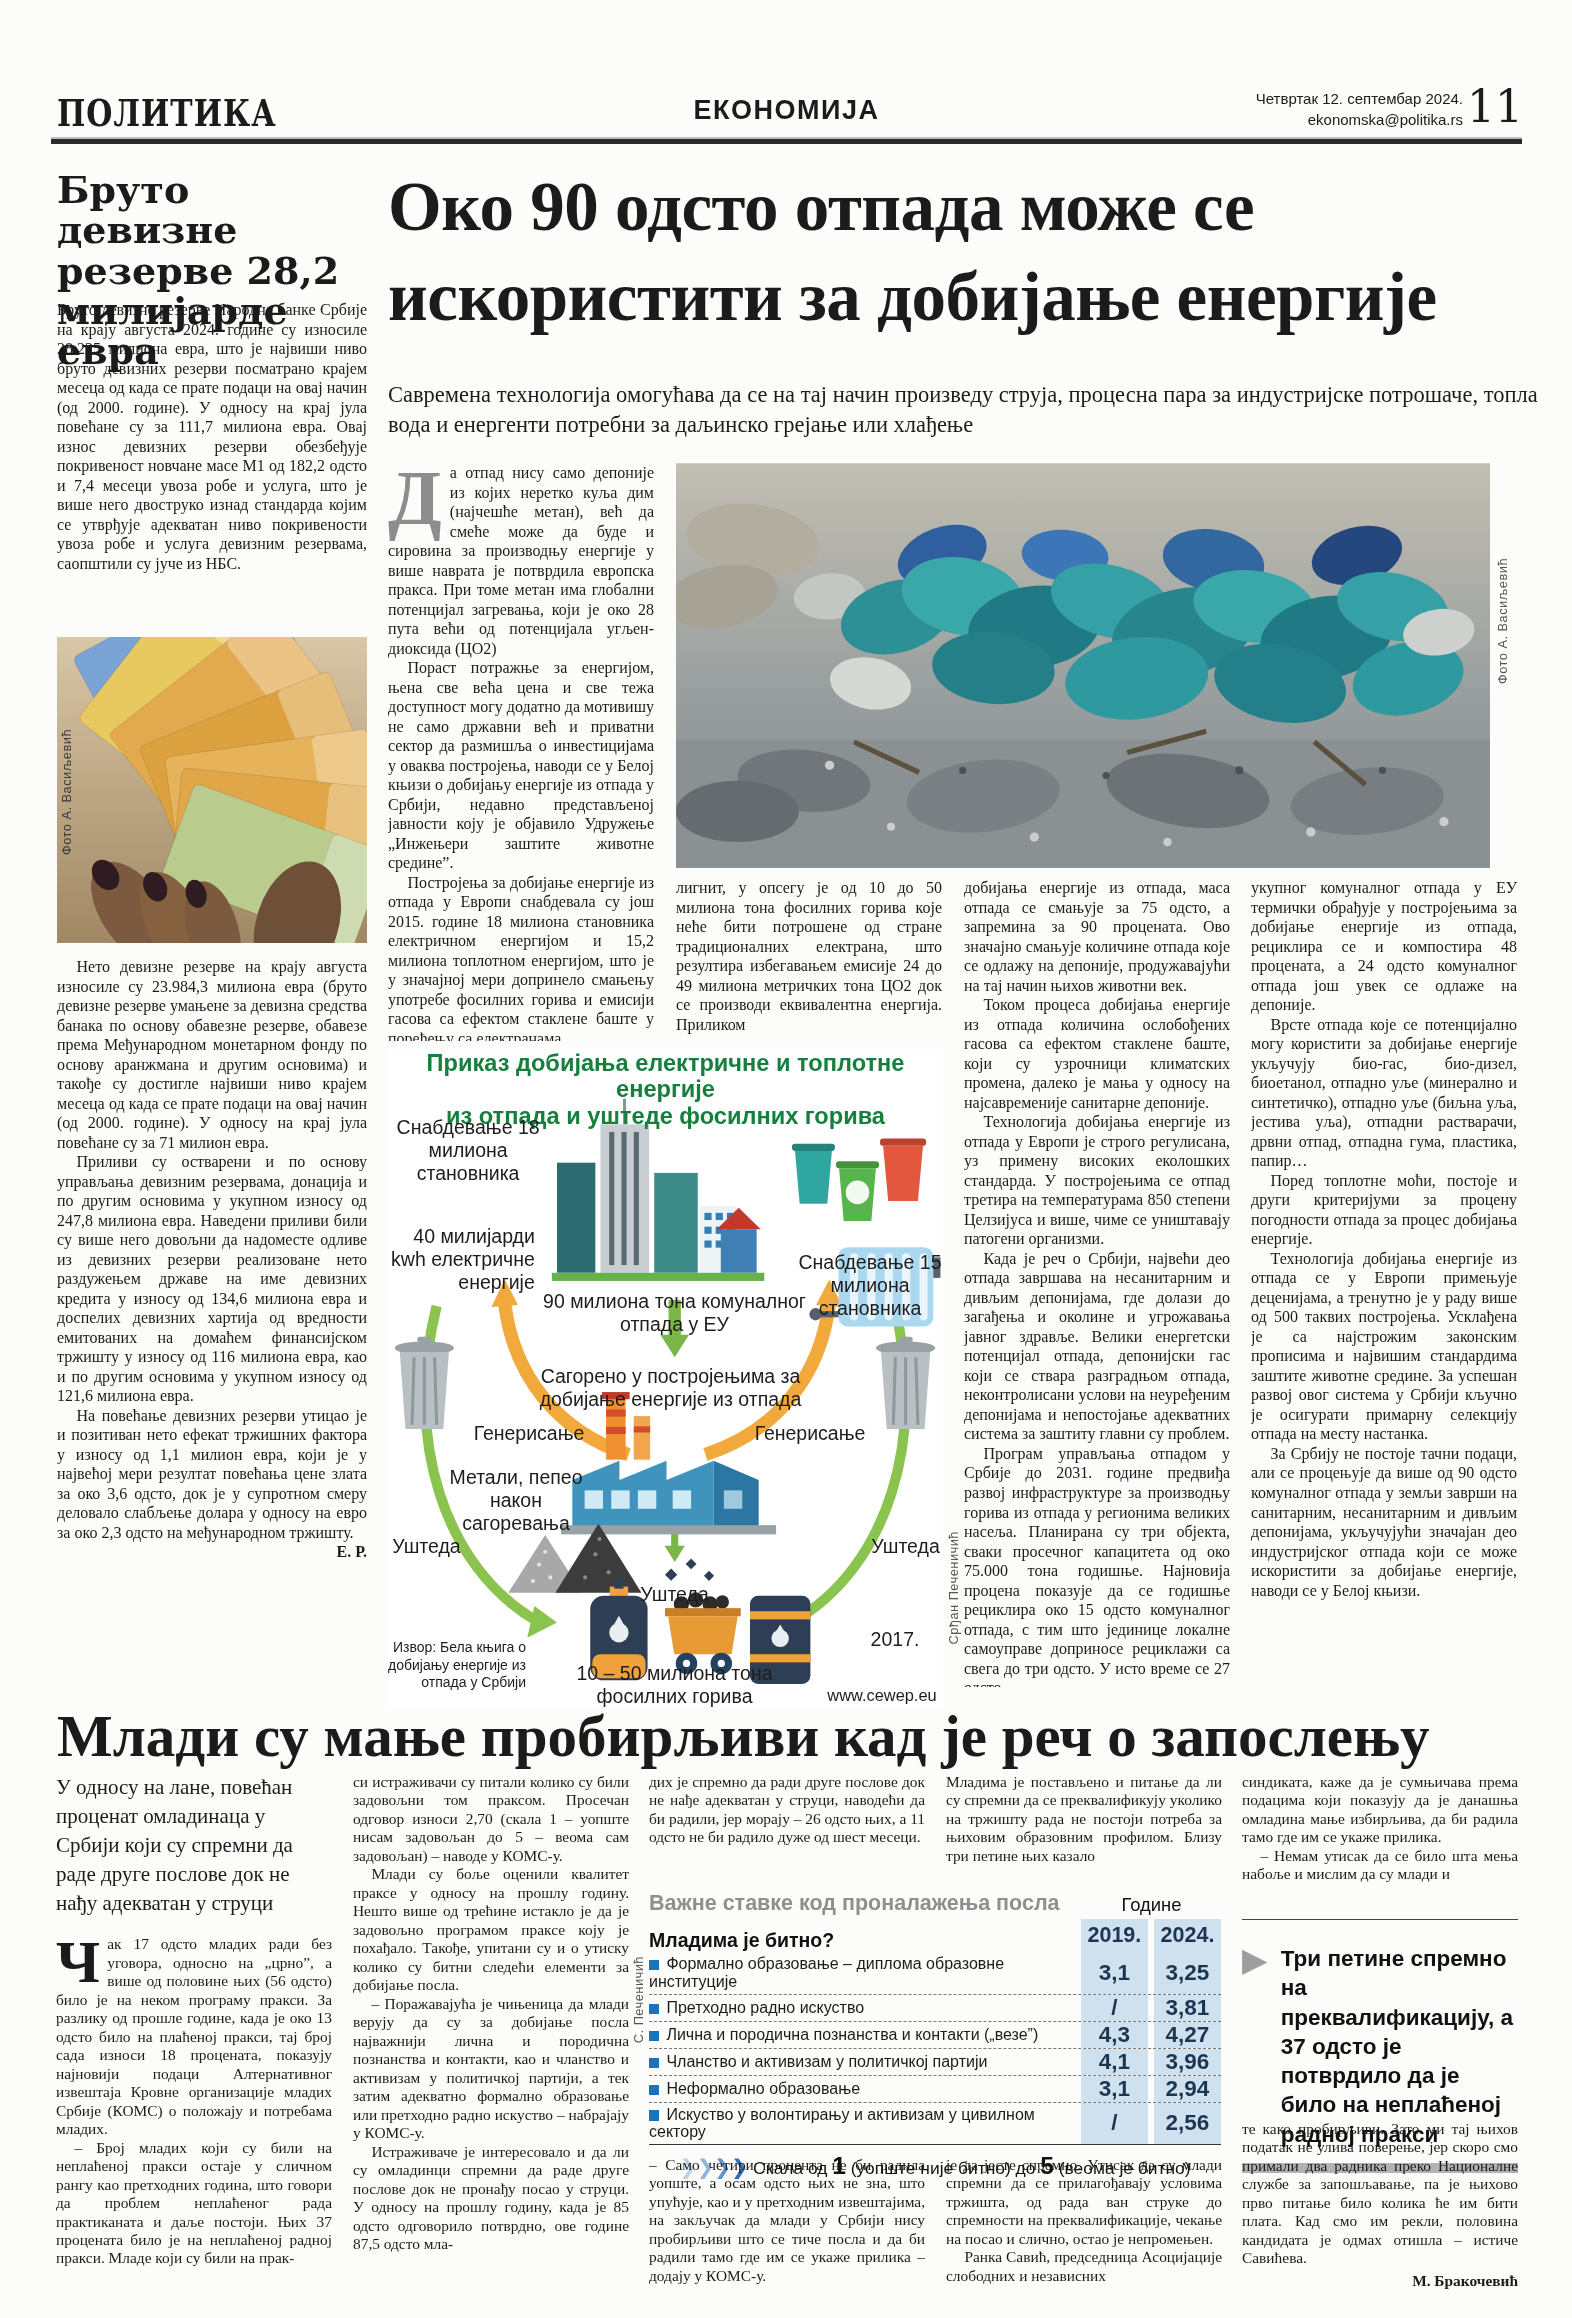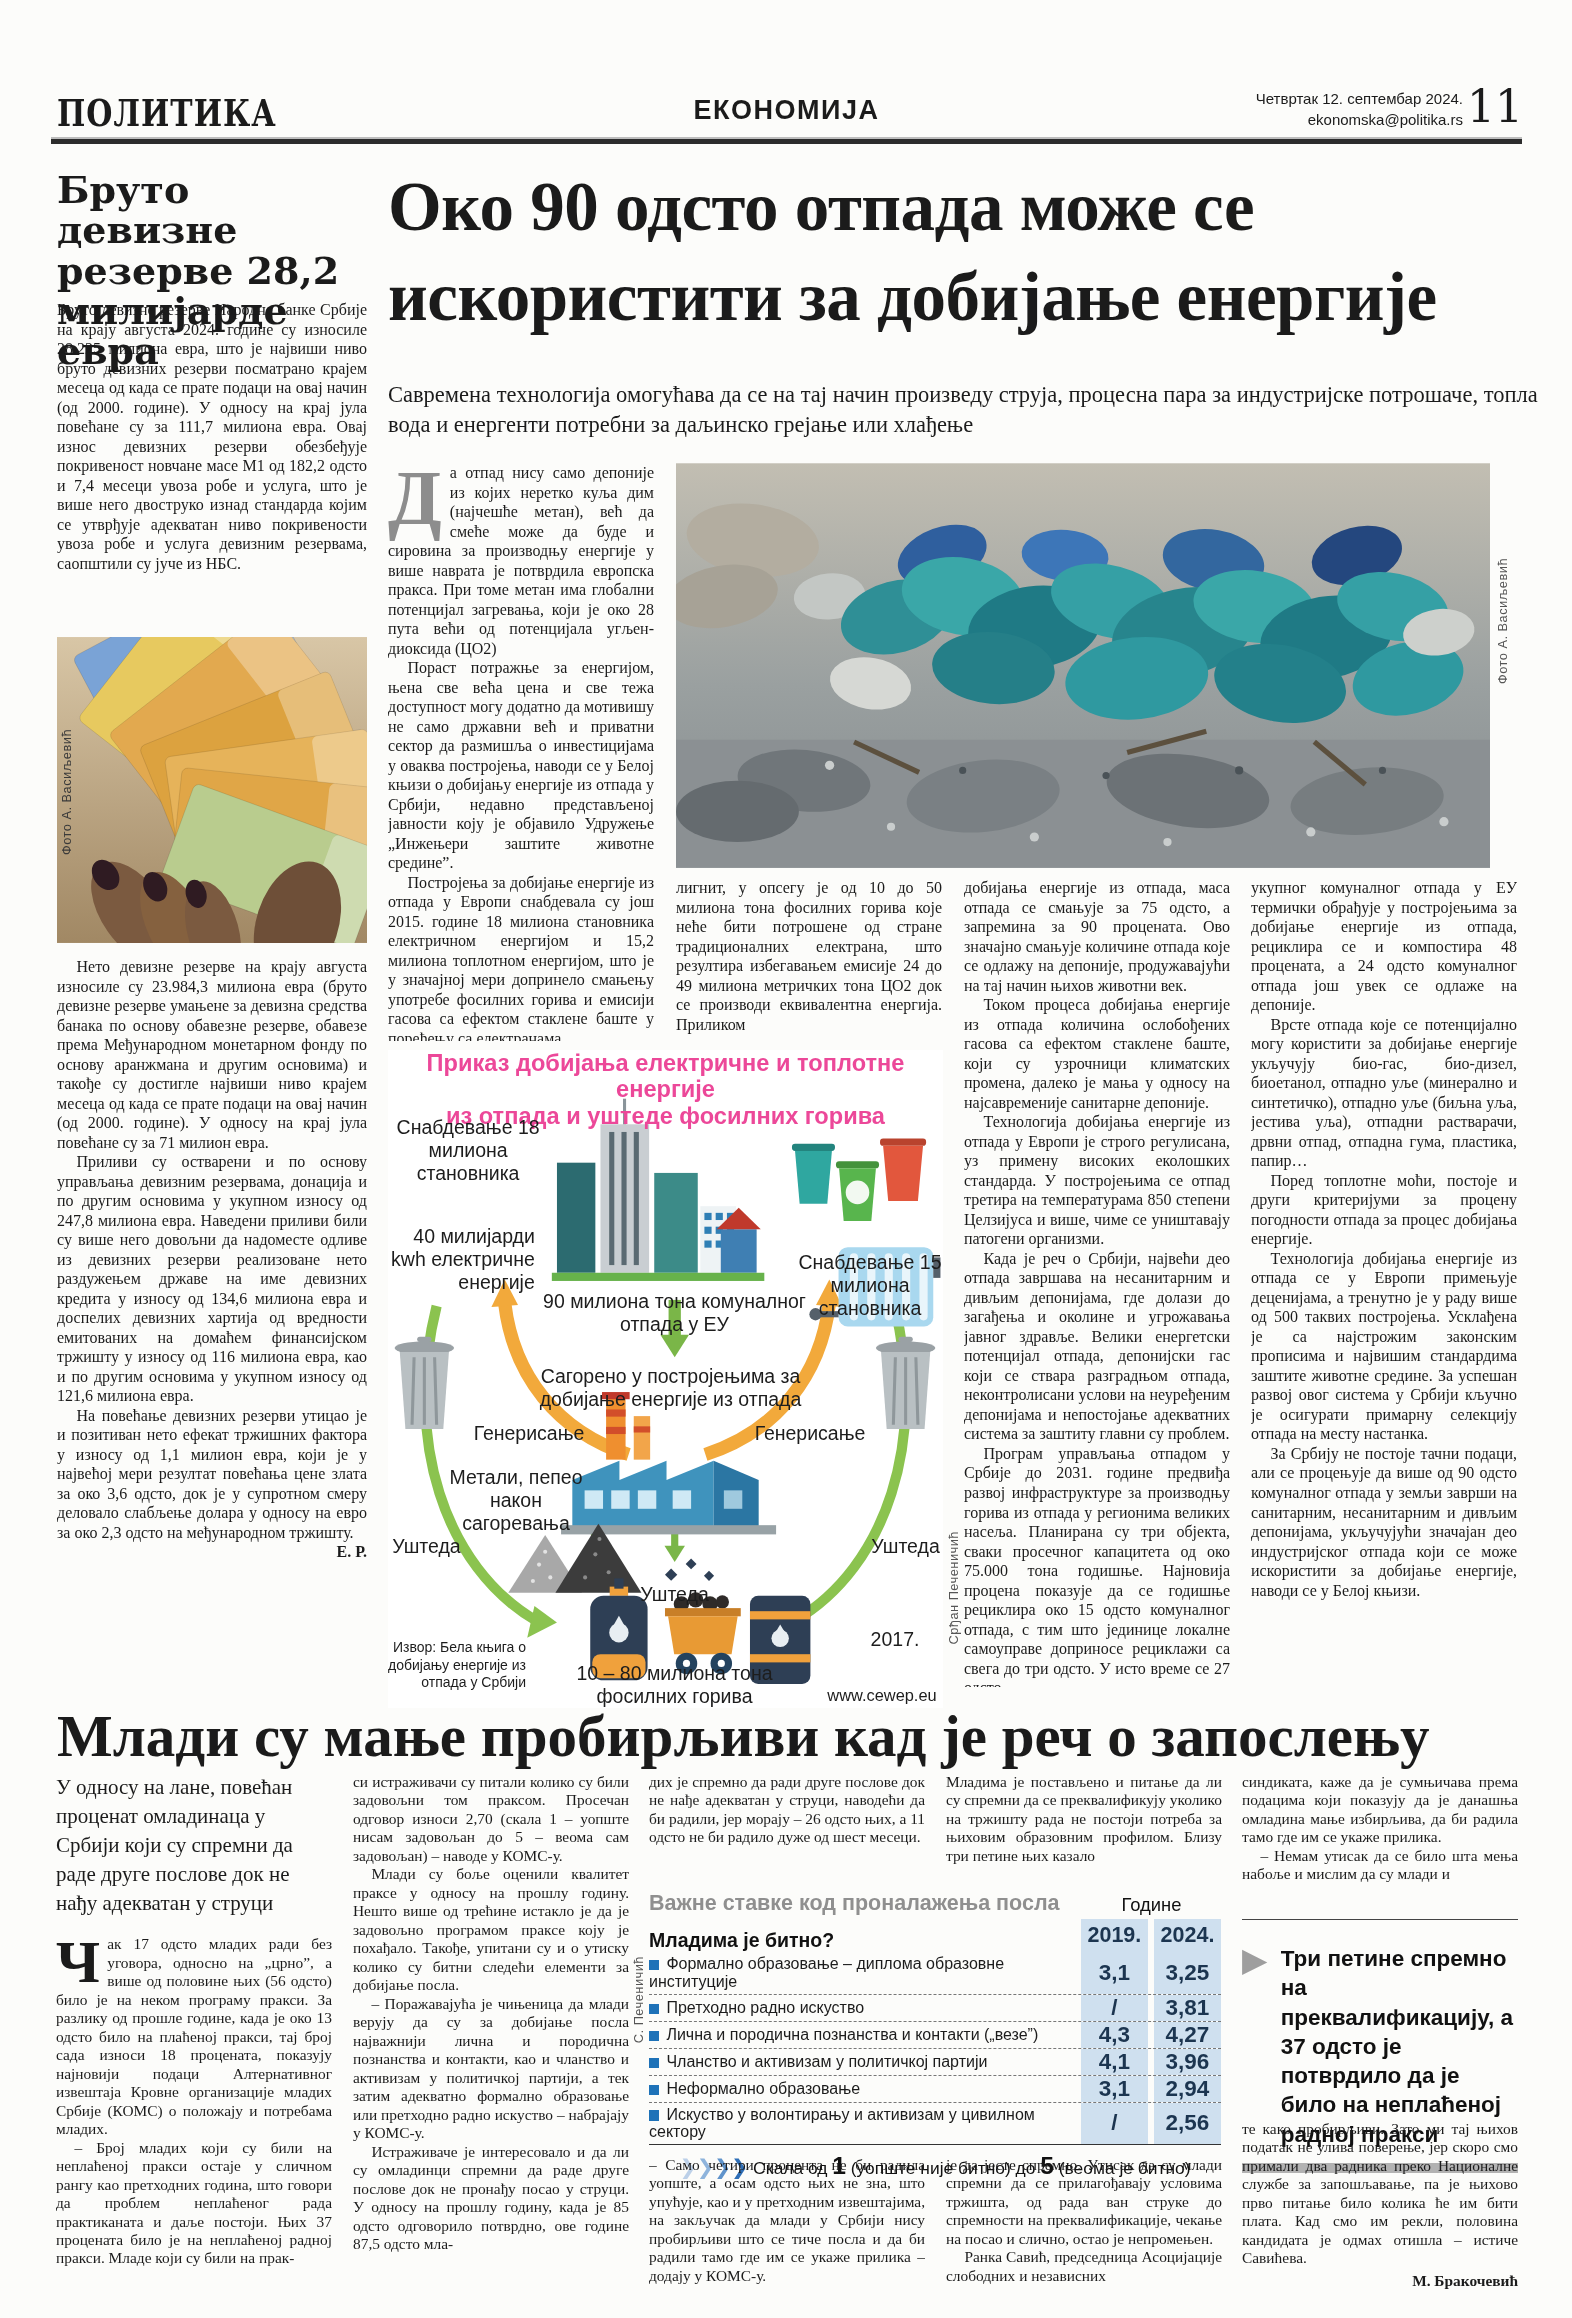--- a/index.html
+++ b/index.html
@@ -25,21 +25,21 @@
   
   .main-head{font-weight:bold;font-size:69px;line-height:1.3;letter-spacing:-0.5px;}
   .deck{font-size:22.5px;line-height:1.32;}
   .drop-d{float:left;font-size:78px;line-height:61px;padding:4.1px 8.2px 0 0;font-weight:bold;color:#8d8d8d;}
   .drop-c{float:left;font-size:60px;line-height:49px;padding:3.1px 7.2px 0 0;font-weight:bold;color:#1b1b1b;}
   
   .ig{background:#fff;}
   .ig-label{position:absolute;font-family:"Liberation Sans",sans-serif;font-size:19.5px;line-height:1.18;
             text-align:center;color:#1d1d1d;z-index:2;}
   .ig-title{font-family:"Liberation Sans",sans-serif;font-weight:bold;font-size:23.6px;line-height:1.12;
-            text-align:center;color:#ec4899;}
+            text-align:center;color:#15803d;}
   .ig-small{font-size:14px;text-align:right;line-height:1.25;}
   
   .youth-head{font-weight:bold;font-size:59px;line-height:1.05;}
   .lead{font-size:21px;line-height:1.38;font-weight:400;}
   .body2{font-size:15.4px;line-height:1.2;}
   .body2 p{margin:0;text-indent:18.4px;}
   .body2 p.ni{text-indent:0;}
   
   .tbl{font-family:"Liberation Sans",sans-serif;}
   .tbl-title{font-weight:bold;font-size:21.5px;color:#8f8f8f;}
@@ -390,21 +390,21 @@
     <div class="ig-label" style="left:-7.2px;top:175px;width:154px;text-align:right;">40 милијарди kwh електричне енергије</div>
     <div class="ig-label" style="left:148px;top:240px;width:277px;">90 милиона тона комуналног отпада у ЕУ</div>
     <div class="ig-label" style="left:134px;top:315px;width:297px;">Сагорено у постројењима за добијање енергије из отпада</div>
     <div class="ig-label" style="left:72px;top:372px;width:138px;">Генерисање</div>
     <div class="ig-label" style="left:353px;top:372px;width:138px;">Генерисање</div>
     <div class="ig-label" style="left:51px;top:416px;width:154px;">Метали, пепео након сагоревања</div>
     <div class="ig-label" style="left:-5.1px;top:485px;width:87px;">Уштеда</div>
     <div class="ig-label" style="left:230px;top:533px;width:113px;">Уштеда</div>
     <div class="ig-label" style="left:474px;top:485px;width:87px;">Уштеда</div>
     <div class="ig-label" style="left:456px;top:578px;width:102px;">2017.</div>
-    <div class="ig-label" style="left:148px;top:612px;width:277px;">10 – 80 милиона тона фосилних горива</div>
+    <div class="ig-label" style="left:148px;top:612px;width:277px;">10 – 50 милиона тона фосилних горива</div>
     <div class="ig-label ig-small" style="left:0px;top:589px;width:138px;">Извор: Бела књига о добијању енергије из отпада у Србији</div>
     <div class="ig-label" style="left:430px;top:636px;width:128px;font-size:16.4px;">www.cewep.eu</div>
   </div>
   <div class="abs vcred" style="left:946px;top:1531px;">Срђан Печеничић</div>
 
   <div class="abs youth-head" style="left:57px;top:1706px;width:1485px;">Млади су мање пробирљиви кад је реч о запослењу</div>
 
   <div class="abs ovh" style="left:56px;top:1773px;width:276px;height:538px;">
     <div class="lead">У односу на лане, повећан проценат омладинаца у Србији који су спремни да раде друге послове док не нађу адекватан у струци</div>
     <div class="body2 just" style="margin-top:17.4px;">

